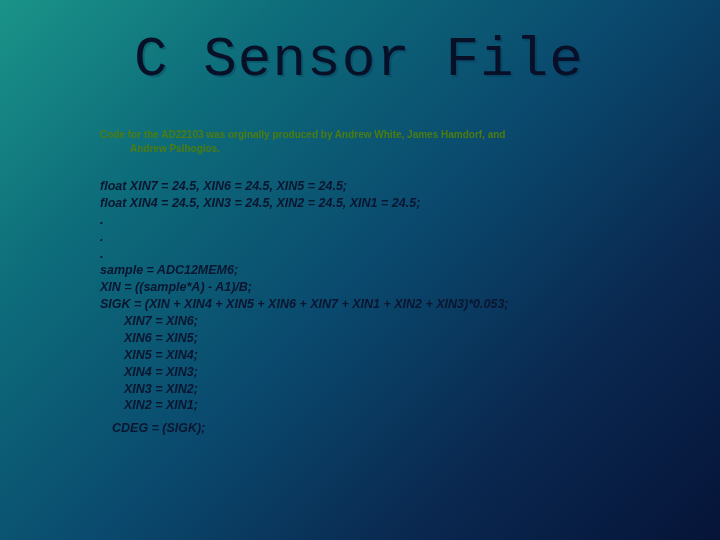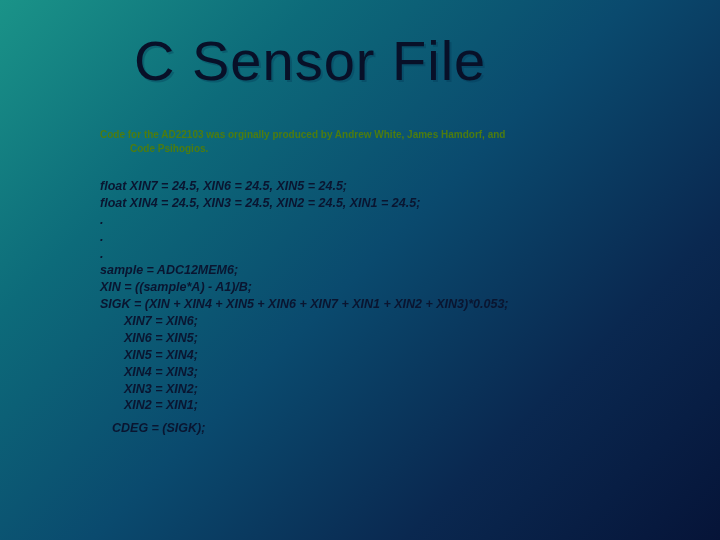--- a/index.html
+++ b/index.html
@@ -14,21 +14,21 @@
       #1a9388 0%,
       #0d6b7a 25%,
       #0a4a6e 50%,
       #0a2850 75%,
       #061438 100%);
     font-family: Arial, Helvetica, sans-serif;
     color: #0a1530;
     position: relative;
   }
   .title {
-    font-family: Liberation Sans, sans-serif;
+    font-family: Liberation Mono, monospace;
     font-size: 56px;
     font-weight: normal;
     letter-spacing: 1px;
     color: #081028;
     position: absolute;
     top: 28px;
     left: 0;
     width: 100%;
     padding-left: 134px;
     box-sizing: border-box;
@@ -70,21 +70,21 @@
     padding-left: 12px;
   }
 </style>
 </head>
 <body>
 
 <div class="title">C Sensor File</div>
 
 <div class="credits">
   <div>Code for the AD22103 was orginally produced by  Andrew White, James Hamdorf, and</div>
-  <div class="indent">Code Psihogios.</div>
+  <div class="indent">Andrew Psihogios.</div>
 </div>
 
 <div class="code">
   <div class="line">float XIN7 = 24.5, XIN6 = 24.5, XIN5 = 24.5;</div>
   <div class="line">float XIN4 = 24.5, XIN3 = 24.5, XIN2 = 24.5, XIN1 = 24.5;</div>
   <div class="line">.</div>
   <div class="line">.</div>
   <div class="line">.</div>
   <div class="line">sample = ADC12MEM6;</div>
   <div class="line">XIN = ((sample*A) - A1)/B;</div>

